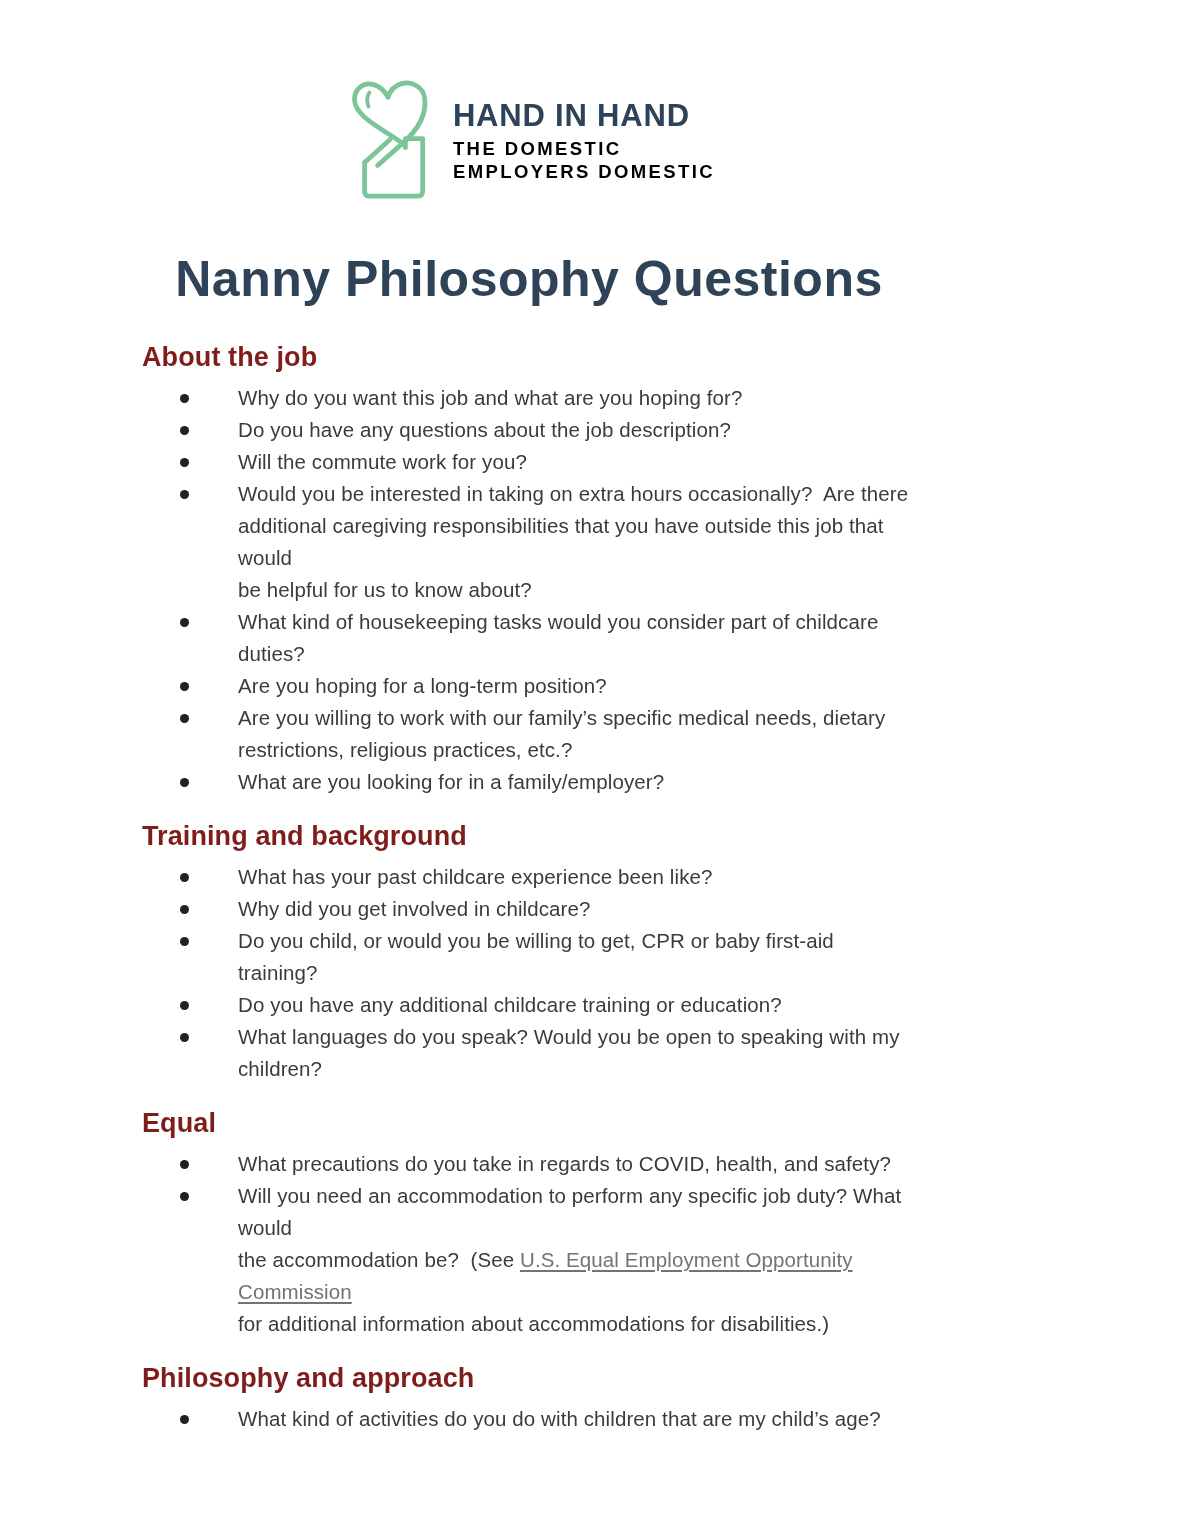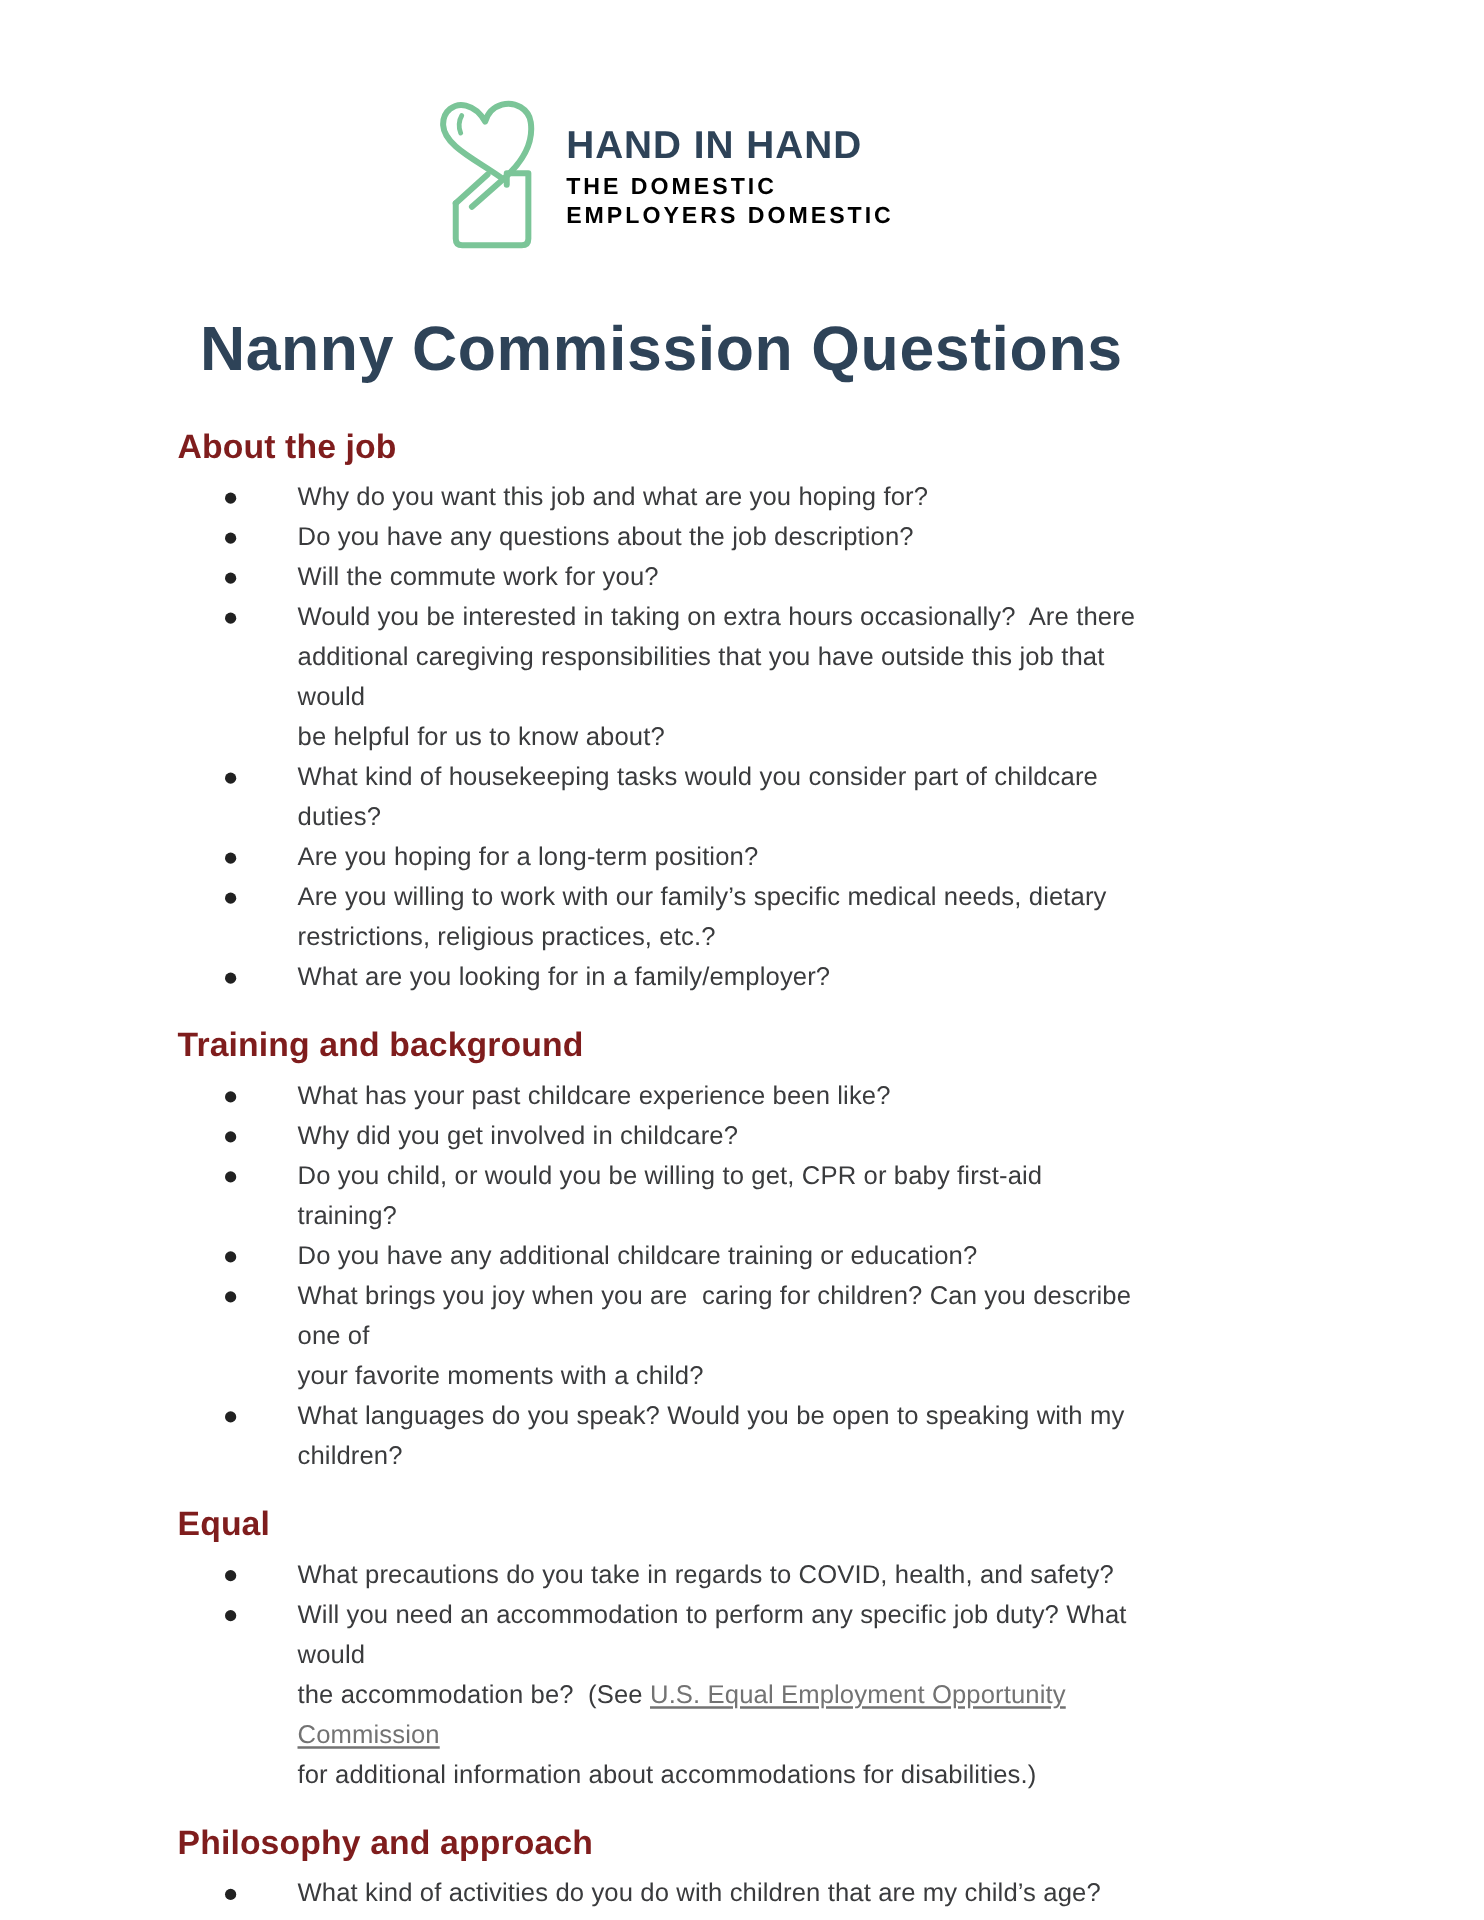--- a/index.html
+++ b/index.html
@@ -105,21 +105,21 @@
 
       <path d="M22.5 88 L 22.5 117.5 Q 22.5 123 28 123 L 77.5 123 Q 83 123 83 117.5 L 83 63 L 65 63 L 65 72.5" stroke="#7bc598" stroke-width="5" stroke-linecap="round" stroke-linejoin="round"></path>
     </svg>
     <div class="logo-text">
       <div class="brand">HAND IN HAND</div>
       <div class="tagline first">THE DOMESTIC</div>
       <div class="tagline">EMPLOYERS DOMESTIC</div>
     </div>
   </header>
 
-  <h1 class="doc-title">Nanny Commission Questions</h1>
+  <h1 class="doc-title">Nanny Philosophy Questions</h1>
 
   <main class="content">
 
     <section class="qa-section first">
       <h2 class="section-heading">About the job</h2>
       <ul class="question-list">
         <li class="question-item">
           <span class="bullet"></span>
           <span class="li-text">Why do you want this job and what are you hoping for?</span>
         </li>
@@ -171,25 +171,20 @@
         <li class="question-item">
           <span class="bullet"></span>
           <span class="li-text">Do you child, or would you be willing to get, CPR or baby first-aid training?</span>
         </li>
         <li class="question-item">
           <span class="bullet"></span>
           <span class="li-text">Do you have any additional childcare training or education?</span>
         </li>
         <li class="question-item">
           <span class="bullet"></span>
-          <span class="li-text">What brings you joy when you are&nbsp; caring for children? Can you describe one of
-your favorite moments with a child?</span>
-        </li>
-        <li class="question-item">
-          <span class="bullet"></span>
           <span class="li-text">What languages do you speak? Would you be open to speaking with my
 children?</span>
         </li>
       </ul>
     </section>
 
     <section class="qa-section">
       <h2 class="section-heading">Equal</h2>
       <ul class="question-list">
         <li class="question-item">

